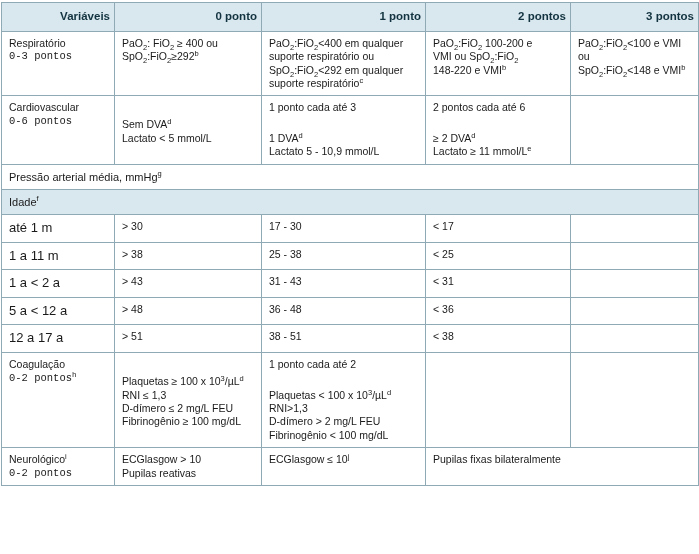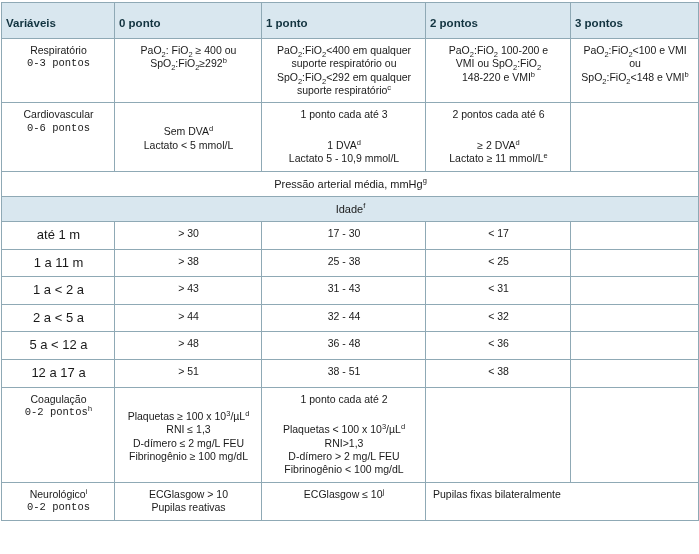--- a/index.html
+++ b/index.html
@@ -26,37 +26,37 @@
     width: 697px;
     margin: 2px 0 0 1px;
     font-size: 10.5px;
   }
   table.score td, table.score th {
     border: 1px solid #8fa9b5;
     vertical-align: top;
     padding: 5px 6px 5px 7px;
     line-height: 1.28;
     font-weight: normal;
-    text-align: center;
+    text-align: left;
     color: #1a1a1a;
   }
   
   col.c0 { width: 113px; }
   col.c1 { width: 147px; }
   col.c2 { width: 164px; }
   col.c3 { width: 145px; }
   col.c4 { width: 128px; }
 
   
   tr.head th {
     background: #d9e7ef;
-    text-align: left;
+    text-align: right;
     font-weight: bold;
     font-size: 11.5px;
-    padding: 13px 4px 7px 4px;
+    padding: 6px 4px 7px 4px;
     vertical-align: middle;
     color: #12333f;
   }
   
   td.rowlabel {
     font-weight: bold;
     font-size: 10.5px;
     line-height: 1.3;
   }
   td.rowlabel .sub {
@@ -205,27 +205,20 @@
         <td class="age-val"></td>
       </tr>
       <tr>
         <td class="age-label">1 a &lt; 2 a</td>
         <td class="age-val">&gt; 43</td>
         <td class="age-val">31 - 43</td>
         <td class="age-val">&lt; 31</td>
         <td class="age-val"></td>
       </tr>
       <tr>
-        <td class="age-label">2 a &lt; 5 a</td>
-        <td class="age-val">&gt; 44</td>
-        <td class="age-val">32 - 44</td>
-        <td class="age-val">&lt; 32</td>
-        <td class="age-val"></td>
-      </tr>
-      <tr>
         <td class="age-label">5 a &lt; 12 a</td>
         <td class="age-val">&gt; 48</td>
         <td class="age-val">36 - 48</td>
         <td class="age-val">&lt; 36</td>
         <td class="age-val"></td>
       </tr>
       <tr>
         <td class="age-label">12 a 17 a</td>
         <td class="age-val">&gt; 51</td>
         <td class="age-val">38 - 51</td>

